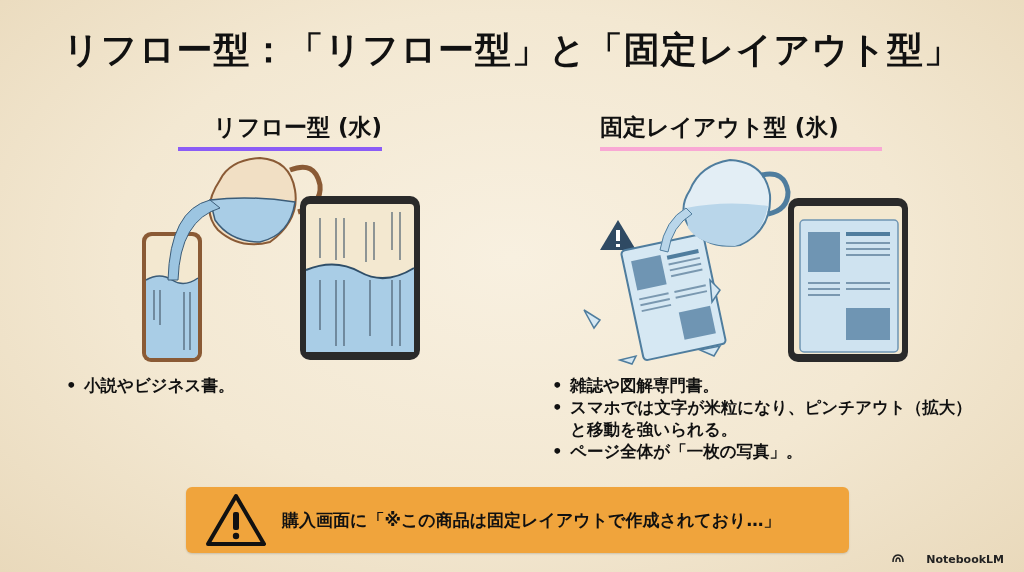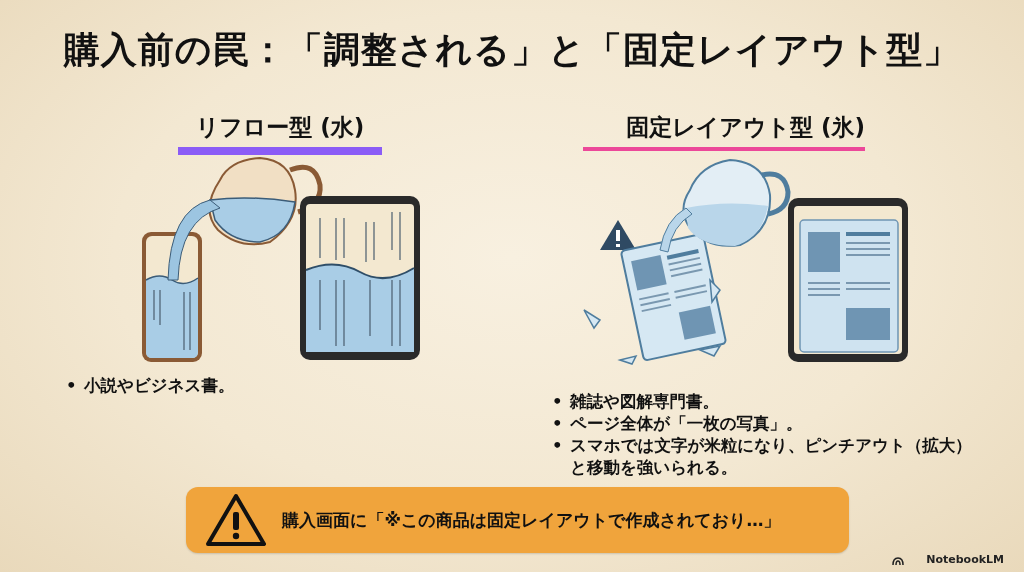--- a/index.html
+++ b/index.html
@@ -11,48 +11,48 @@
   }
   .title {
     position:absolute; left:0; top:26px; width:1024px; text-align:center;
     font-family: "DejaVu Serif", "Liberation Serif", serif;
     font-weight:bold; font-size:36px; letter-spacing:1px; color:#111;
   }
   .col-head {
     position:absolute; top:112px; font-weight:bold; font-size:23px; color:#111;
     padding-bottom:4px;
   }
-  .col-head.left { left:178px; border-bottom:8px solid #8b5cf6; width:204px; text-align:center; }
-  .col-head.right { left:583px; border-bottom:4px solid #ec4899; width:282px; text-align:right; }
+  .col-head.left { left:178px; border-bottom:4px solid #8b5cf6; width:204px; text-align:right; }
+  .col-head.right { left:600px; border-bottom:4px solid #f9a8d4; width:282px; text-align:left; }
 
   .illus { position:absolute; }
   .bullets { position:absolute; list-style:none; margin:0; padding:0; font-weight:bold; font-size:16.5px; line-height:22px; color:#111; }
   .bullets li { position:relative; padding-left:18px; }
   .bullets li::before { content:"•"; position:absolute; left:0; top:0; }
   .bullets.left { left:66px; top:375px; width:390px; }
-  .bullets.right { left:552px; top:375px; width:420px;margin-top:16px; }
+  .bullets.right { left:552px; top:375px; width:420px; }
 
   .warn {
     position:absolute; left:186px; top:487px; width:663px; height:66px;
-    background:#f0a43c; border-radius:12px;
+    background:#f0a43c; border-radius:6px;
     display:flex; align-items:center;
     box-shadow: 0 1px 2px rgba(0,0,0,0.15);
   }
   .warn .icon { width:64px; height:56px; margin-left:18px; margin-right:14px; }
   .warn .txt { font-weight:bold; font-size:17px; line-height:26px; color:#111; }
 
   .logo {
     position:absolute; right:20px; bottom:6px; font-size:11px; font-weight:bold; color:#222;
-    display:flex; align-items:flex-end; gap:22px;
+    display:flex; align-items:flex-start; gap:22px;
   }
 </style>
 </head>
 <body>
 
-<div class="title">購入前の罠：「調整される」と「固定レイアウト型」</div>
+<div class="title">リフロー型：「リフロー型」と「固定レイアウト型」</div>
 
 <div class="col-head left">リフロー型 (水)</div>
 <div class="col-head right">固定レイアウト型 (氷)</div>
 
 <svg class="illus" style="left:130px;top:150px" width="300" height="220" viewBox="0 0 300 220">
 
   <g>
     <rect x="12" y="82" width="60" height="130" rx="9" fill="#8a5a35"></rect>
     <rect x="16" y="86" width="52" height="122" rx="6" fill="#f3e8d0"></rect>
     <path d="M16 130 Q30 122 42 130 T68 128 L68 202 Q68 208 62 208 L22 208 Q16 208 16 202 Z" fill="#a9cde6"></path>
@@ -152,22 +152,22 @@
     <rect x="266" y="158" width="44" height="32" fill="#6f95b3"></rect>
   </g>
 </svg>
 
 <ul class="bullets left">
   <li>小説やビジネス書。</li>
 </ul>
 
 <ul class="bullets right">
   <li>雑誌や図解専門書。</li>
+  <li>スマホでは文字が米粒になり、ピンチアウト（拡大）と移動を強いられる。</li>
   <li>ページ全体が「一枚の写真」。</li>
-  <li>スマホでは文字が米粒になり、ピンチアウト（拡大）と移動を強いられる。</li>
 </ul>
 
 <div class="warn">
   <svg class="icon" viewBox="0 0 64 56">
     <path d="M32 4 L60 52 L4 52 Z" fill="none" stroke="#111" stroke-width="4" stroke-linejoin="round"></path>
     <rect x="29" y="20" width="6" height="18" rx="2" fill="#111"></rect>
     <circle cx="32" cy="44" r="3.2" fill="#111"></circle>
   </svg>
   <div class="txt">
     <div>購入画面に「※この商品は固定レイアウトで作成されており…」</div>

